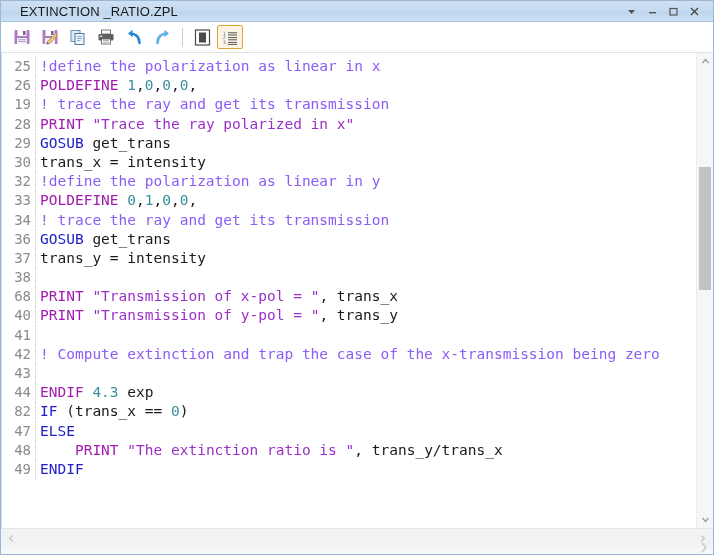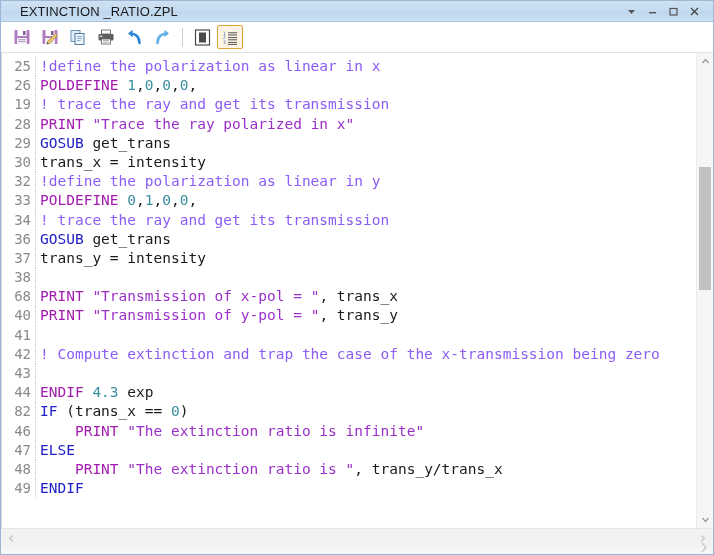--- a/index.html
+++ b/index.html
@@ -343,21 +343,20 @@
           <div class="code-line"><span class="ln">36</span><span class="code-text"><span class="t-kw">GOSUB</span><span class="t-txt"> get_trans</span></span></div>
           <div class="code-line"><span class="ln">37</span><span class="code-text"><span class="t-txt">trans_y = intensity</span></span></div>
           <div class="code-line"><span class="ln">38</span><span class="code-text"></span></div>
           <div class="code-line"><span class="ln">68</span><span class="code-text"><span class="t-fn">PRINT</span><span class="t-txt"> </span><span class="t-str">"Transmission of x-pol = "</span><span class="t-txt">, trans_x</span></span></div>
           <div class="code-line"><span class="ln">40</span><span class="code-text"><span class="t-fn">PRINT</span><span class="t-txt"> </span><span class="t-str">"Transmission of y-pol = "</span><span class="t-txt">, trans_y</span></span></div>
           <div class="code-line"><span class="ln">41</span><span class="code-text"></span></div>
           <div class="code-line"><span class="ln">42</span><span class="code-text"><span class="t-com">! Compute extinction and trap the case of the x-transmission being zero</span></span></div>
           <div class="code-line"><span class="ln">43</span><span class="code-text"></span></div>
           <div class="code-line"><span class="ln">44</span><span class="code-text"><span class="t-fn">ENDIF</span><span class="t-txt"> </span><span class="t-num">4.3</span><span class="t-txt"> exp</span></span></div>
           <div class="code-line"><span class="ln">82</span><span class="code-text"><span class="t-kw">IF</span><span class="t-txt"> (trans_x == </span><span class="t-num">0</span><span class="t-txt">)</span></span></div>
-          <div class="code-line"><span class="ln">46</span><span class="code-text"><span class="t-txt">    </span><span class="t-fn">PRINT</span><span class="t-txt"> </span><span class="t-str">"The extinction ratio is infinite"</span></span></div>
           <div class="code-line"><span class="ln">47</span><span class="code-text"><span class="t-kw">ELSE</span></span></div>
           <div class="code-line"><span class="ln">48</span><span class="code-text"><span class="t-txt">    </span><span class="t-fn">PRINT</span><span class="t-txt"> </span><span class="t-str">"The extinction ratio is "</span><span class="t-txt">, trans_y/trans_x</span></span></div>
           <div class="code-line"><span class="ln">49</span><span class="code-text"><span class="t-kw">ENDIF</span></span></div>
         </div>
 
       <div id="vscroll">
         <div class="sb-arrow">
           <svg width="9" height="9" viewBox="0 0 9 9">
               <path d="M1.5,6 L4.5,2.6 L7.5,6" stroke="#9a9a9a" stroke-width="1.3" fill="none"></path>
             </svg>

